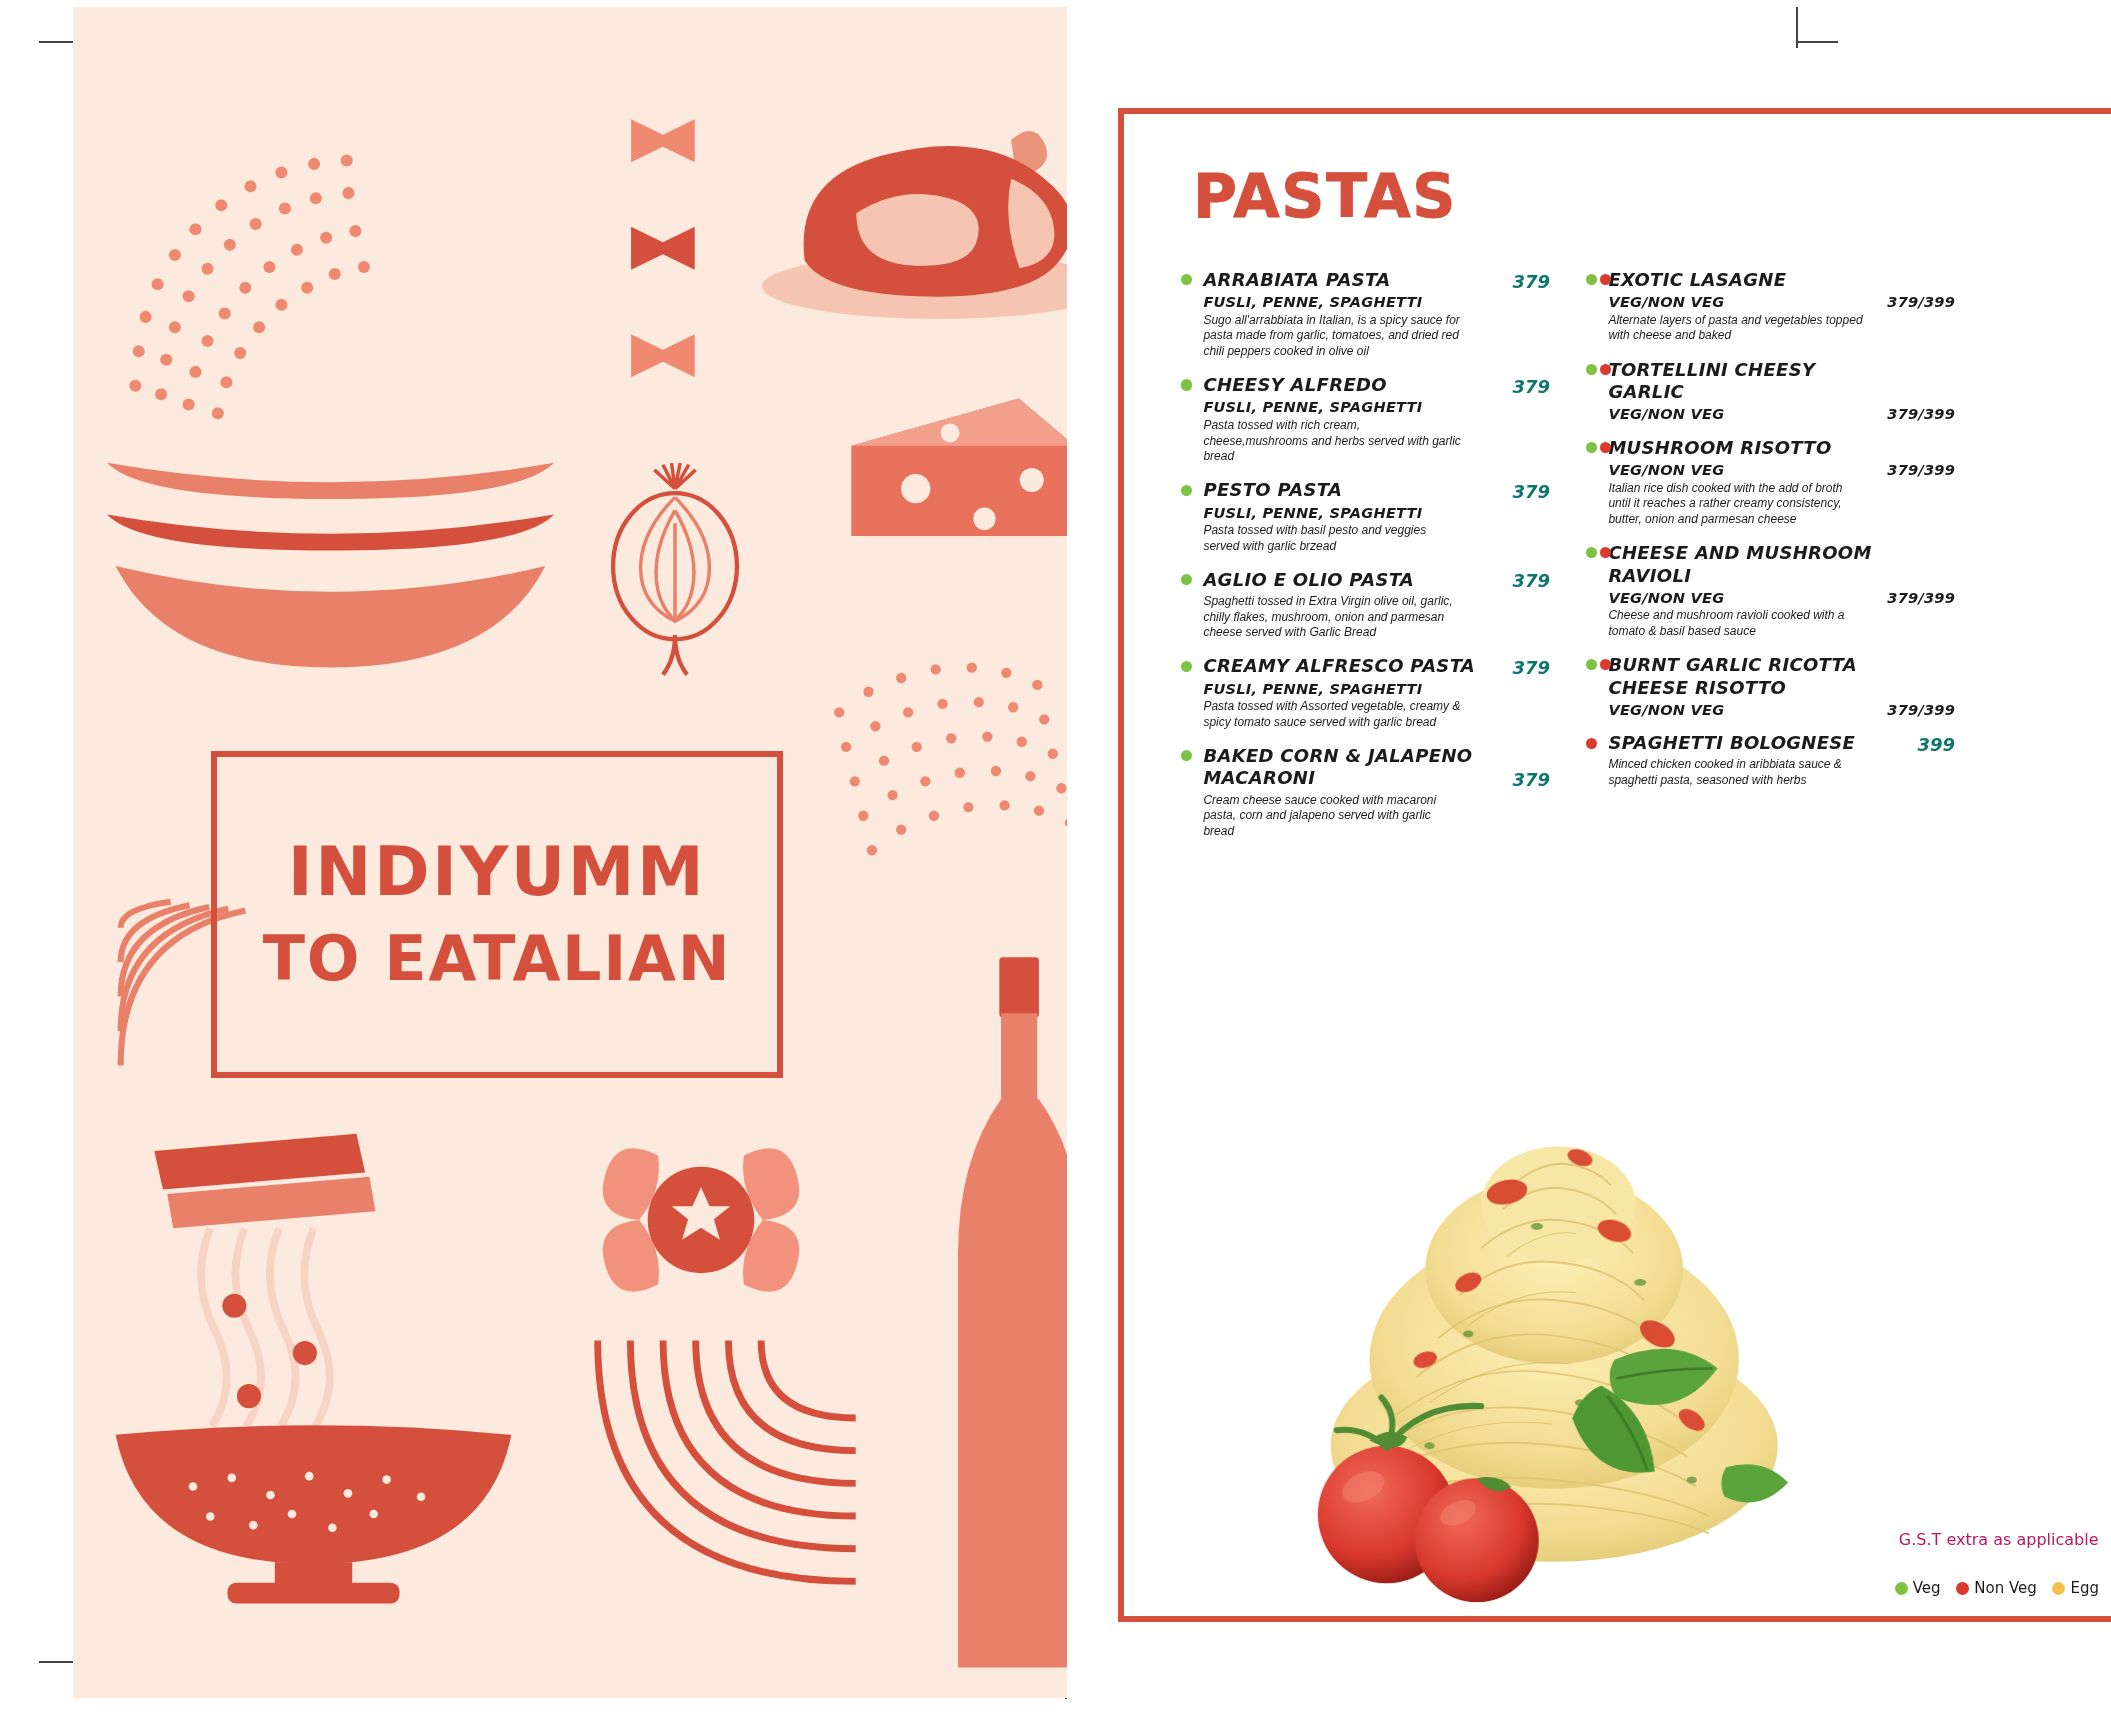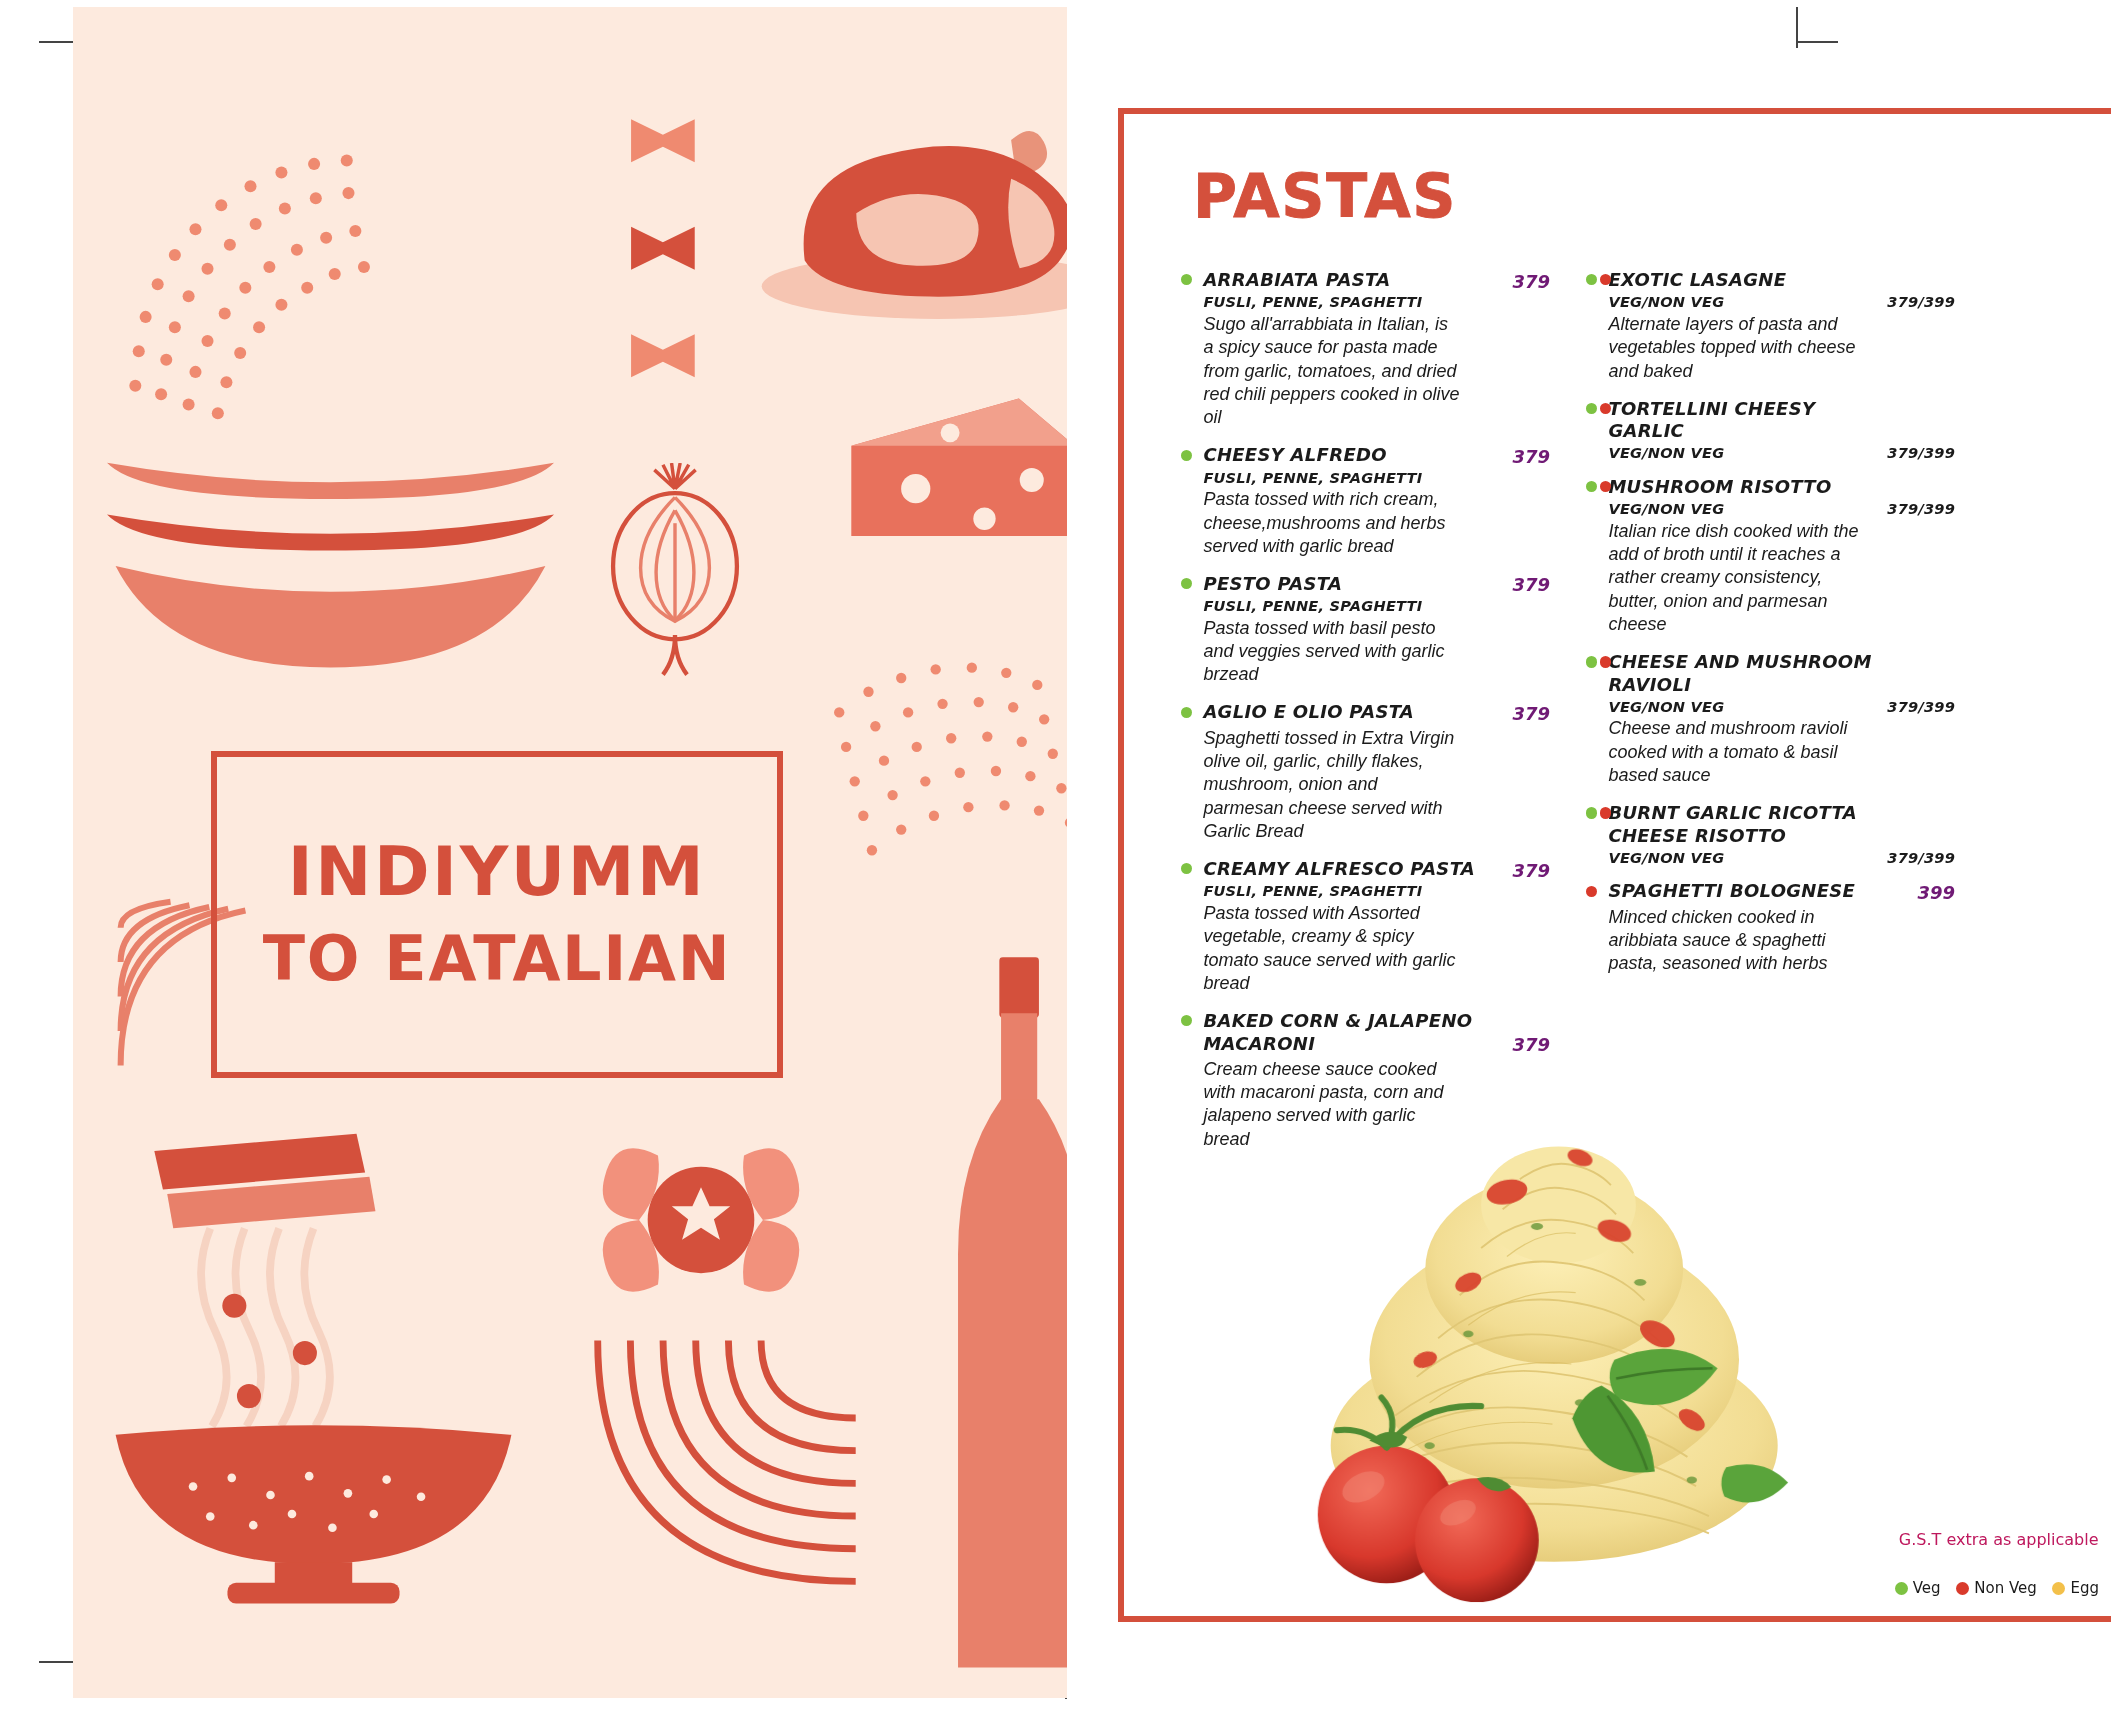--- a/index.html
+++ b/index.html
@@ -118,38 +118,38 @@
     font-size: 18px;
     letter-spacing: 0.3px;
     color: #1b1b1b;
     line-height: 1.25;
     max-width: 284px;
   }
   .item-price {
     font-family: "DejaVu Sans", sans-serif;
     font-weight: bold;
     font-size: 18px;
-    color: #701a75;
+    color: #0f766e;
     white-space: nowrap;
     align-self: flex-end;
   }
   .price-bottom { align-self: flex-end; }
   .item-sub {
     font-family: "DejaVu Sans", sans-serif;
     font-weight: bold;
     font-size: 14.6px;
     color: #1b1b1b;
     letter-spacing: 0.2px;
     margin-top: 1.7px;
     display: flex;
     justify-content: space-between;
     align-items: baseline;
   }
   .item-desc {
-    font-size: 18px;
+    font-size: 12px;
     color: #1b1b1b;
     line-height: 1.3;
     margin-top: 2.6px;
     max-width: 258px;
   }
   .dots {
     position: absolute;
     left: 0; top: 5.2px;
     display: flex;
     gap: 2.6px;

